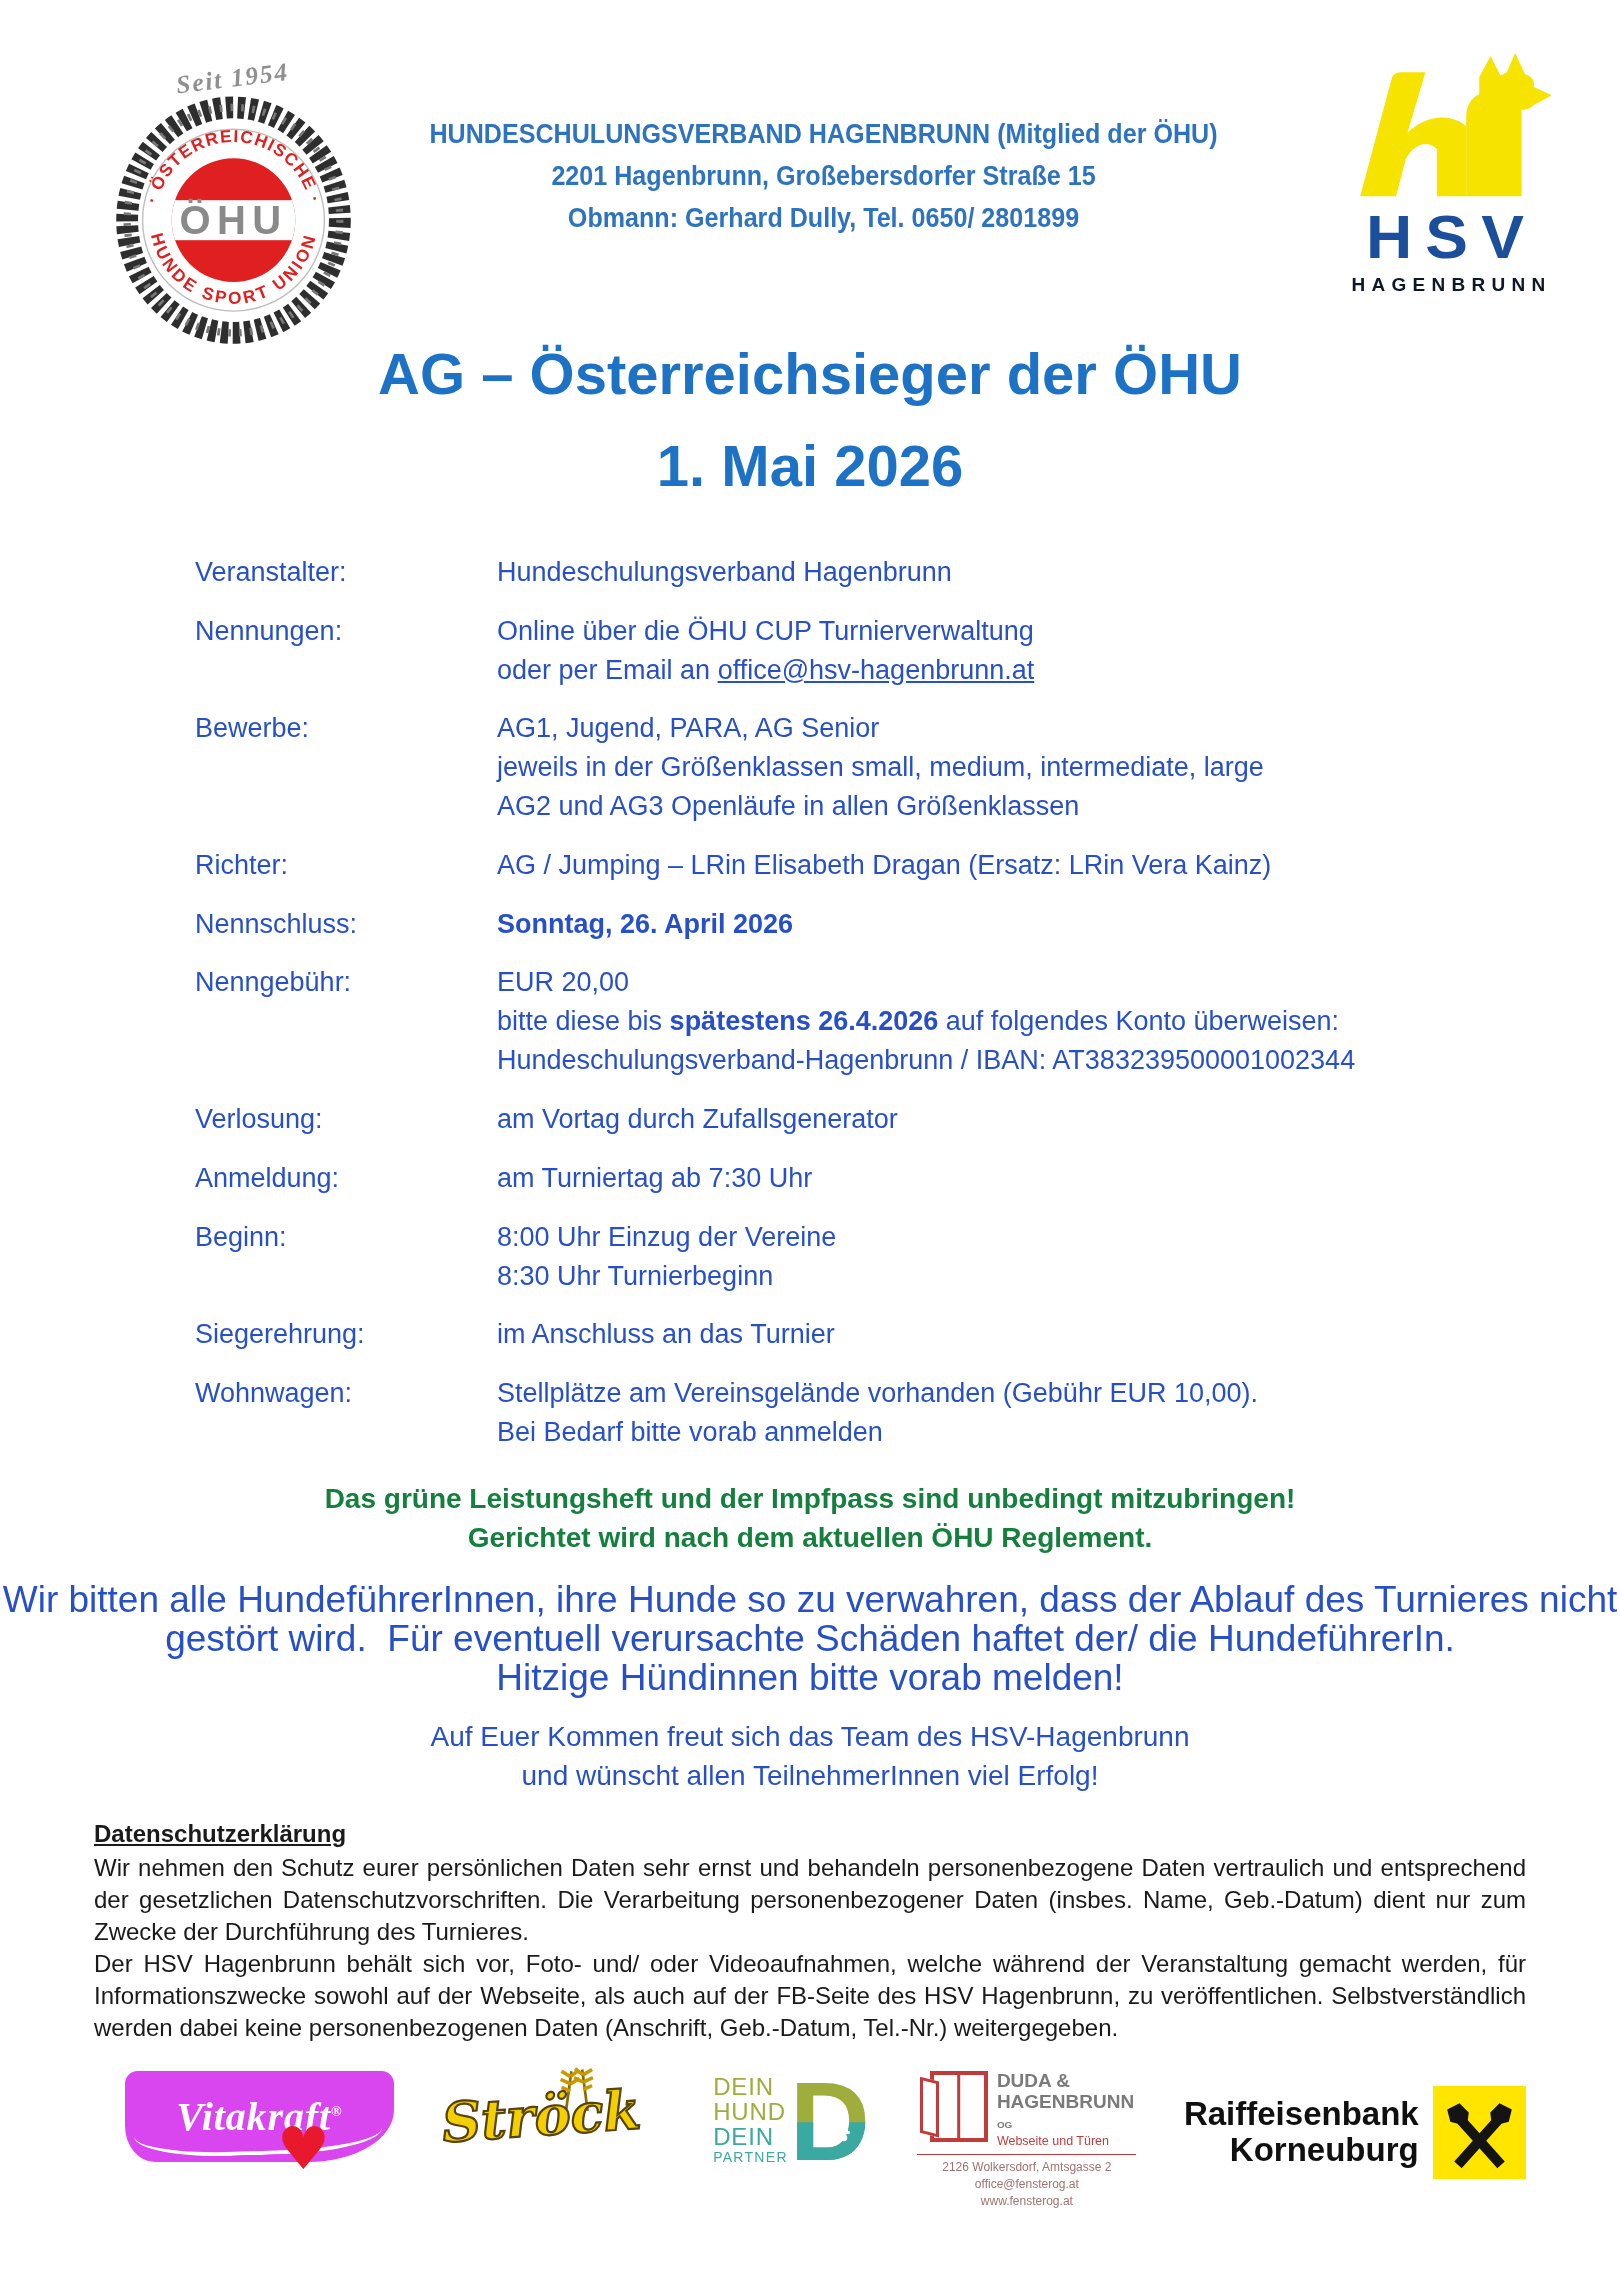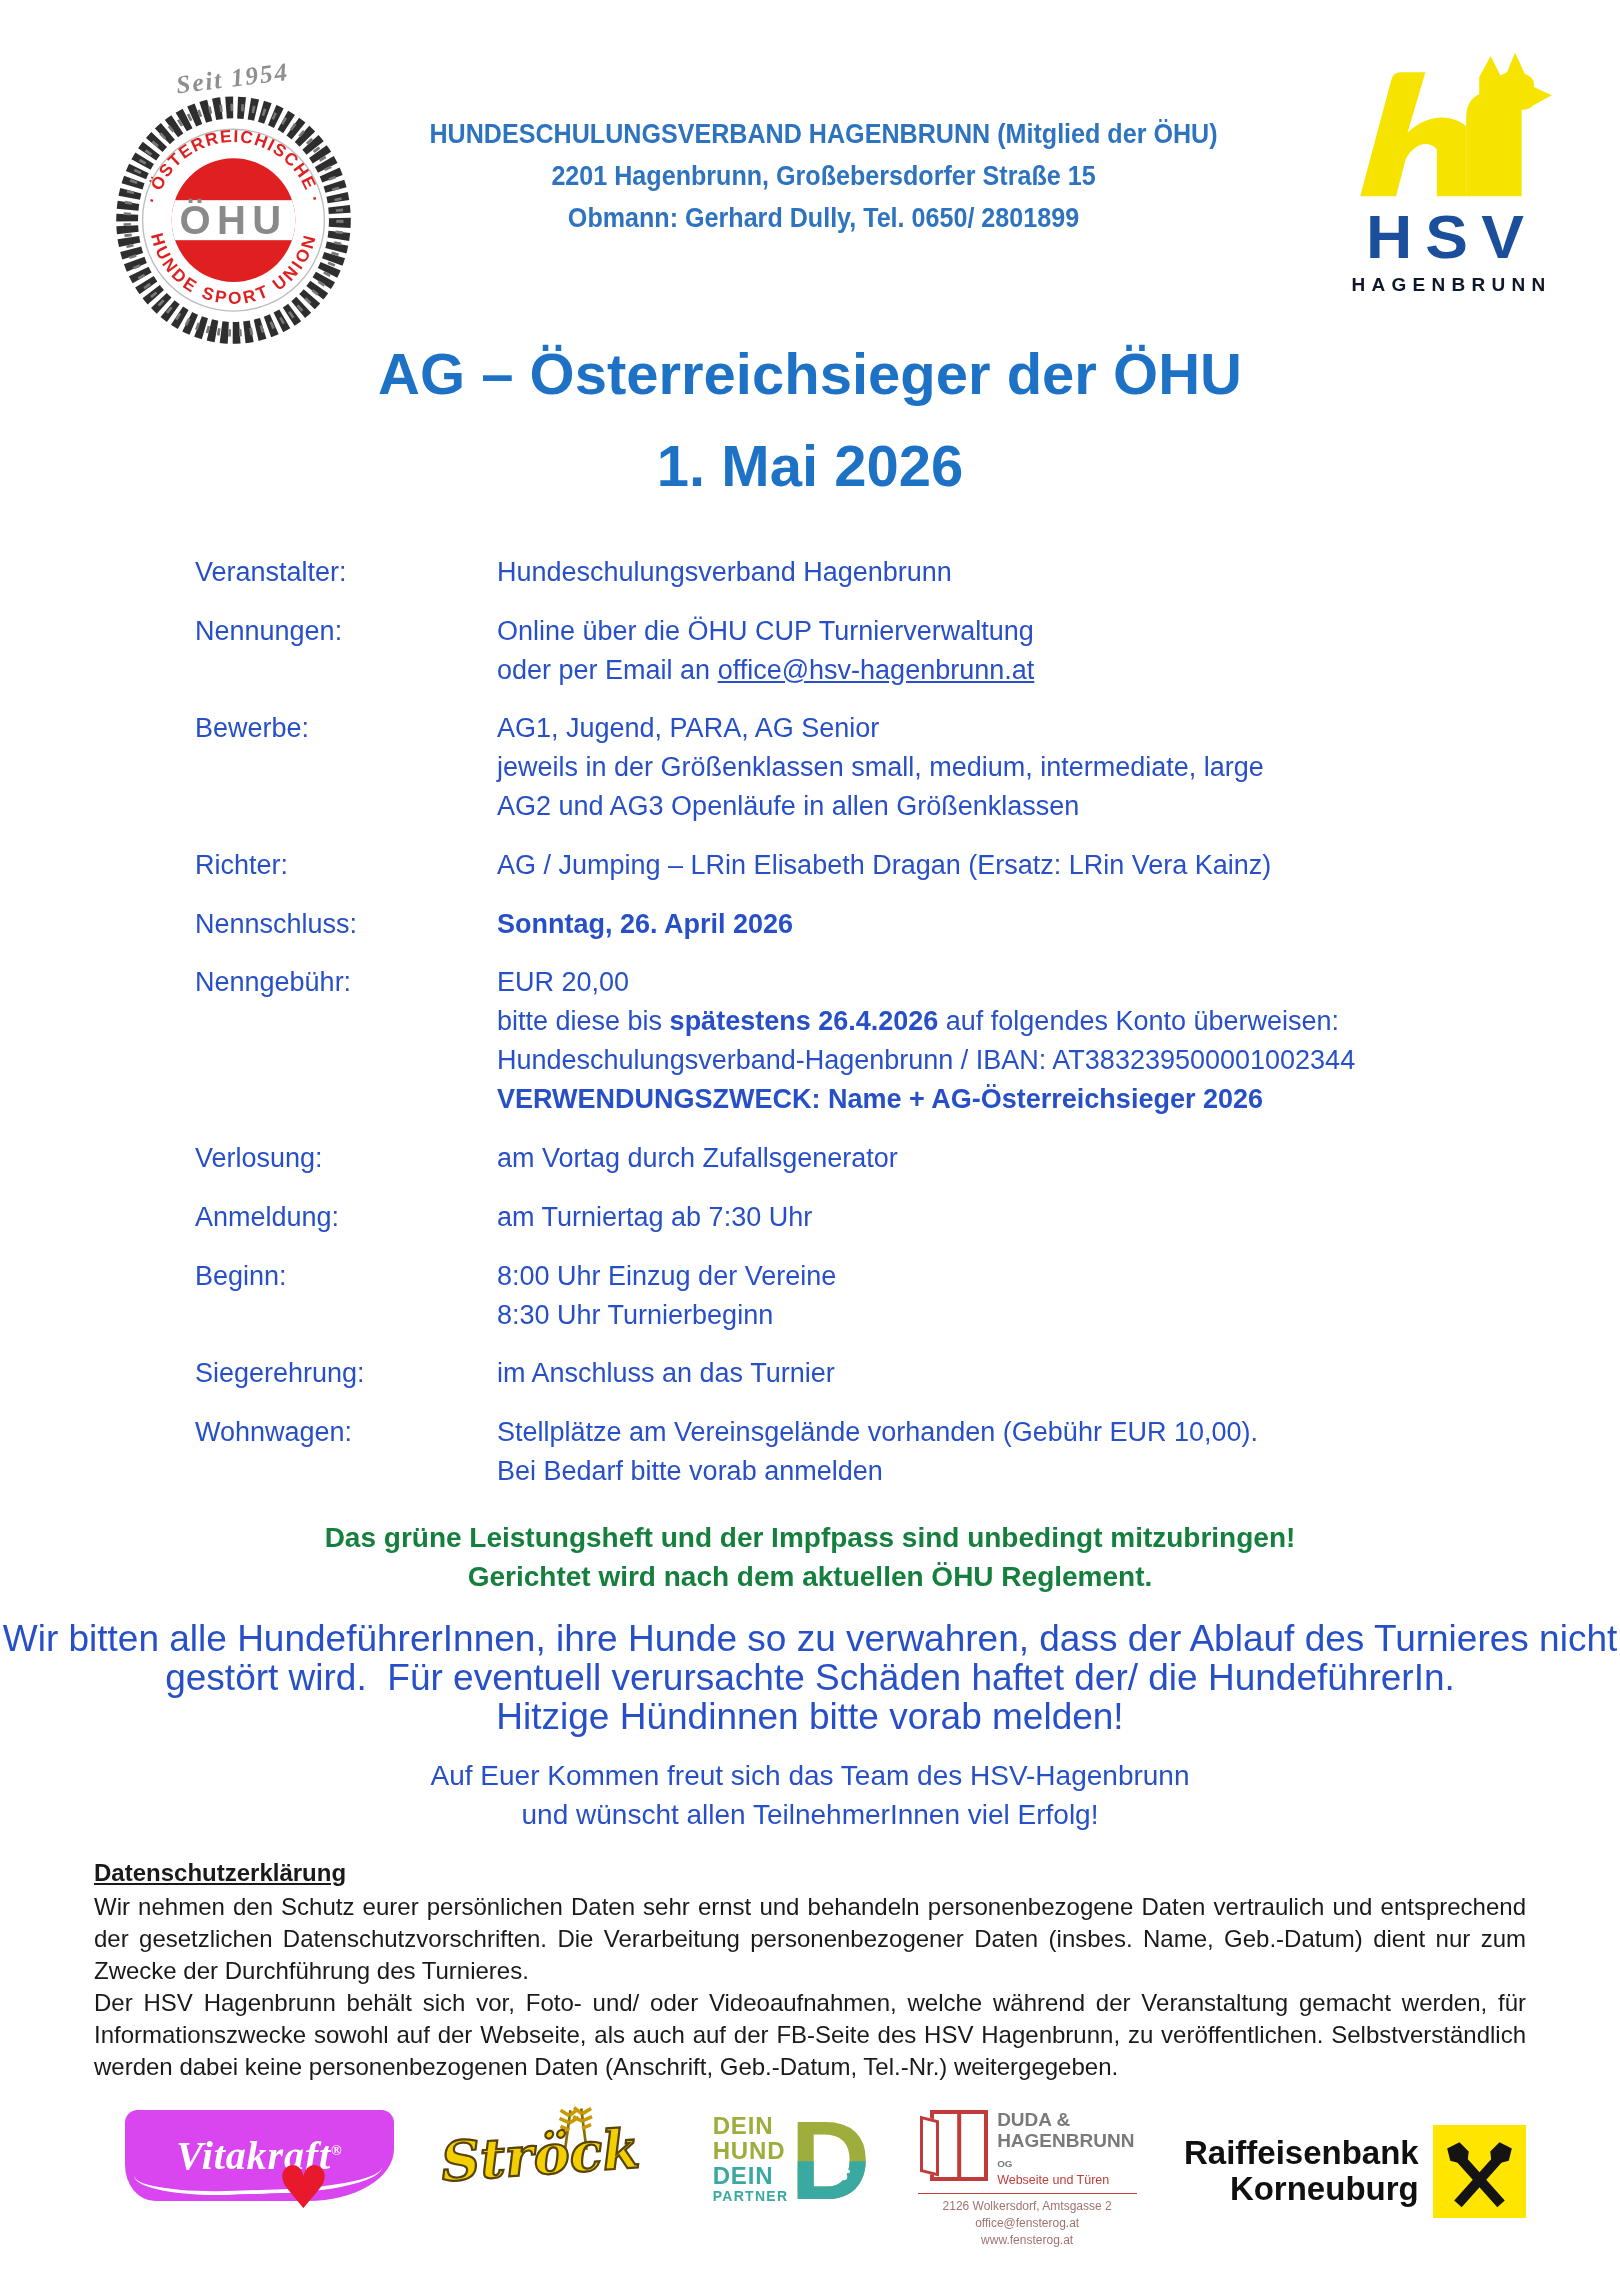--- a/index.html
+++ b/index.html
@@ -58,21 +58,21 @@
             font-family:"DejaVu Sans",sans-serif;}
 
   .stroeck{width:224px;position:relative;padding-top:12.5px;}
   .stroeck-wheat{position:absolute;left:106px;top:-7.2px;}
   .stroeck-text{display:inline-block;font-family:"DejaVu Serif",serif;font-weight:bold;
                 font-style:italic;font-size:54px;color:#f3cf00;
                 -webkit-text-stroke:2.2px #57430a;text-shadow:0 0 0.9px #57430a;
                 transform:rotate(-4deg);}
 
   .dhdp{display:flex;align-items:flex-start;}
-  .dhdp-words{display:flex;flex-direction:column;font-weight:bold;line-height:1.04;margin-top:3.6px;}
+  .dhdp-words{display:flex;flex-direction:column;font-weight:normal;line-height:1.04;margin-top:3.6px;}
   .dhdp-w1,.dhdp-w2{color:#9ead3c;font-size:24px;letter-spacing:0.9px;}
   .dhdp-w3{color:#3aa9a2;font-size:24px;letter-spacing:0.9px;}
   .dhdp-w4{color:#3aa9a2;font-size:14px;letter-spacing:1.3px;}
   .dhdp-dwrap{position:relative;font-weight:bold;font-size:111px;line-height:.92;margin-left:1.8px;
               font-family:"Liberation Sans",sans-serif;}
   .dhdp-d1{color:#9ead3c;}
   .dhdp-d2{position:absolute;left:0;top:0;color:#3aa9a2;clip-path:inset(50% 0 0 0);}
   .dhdp-paws{position:absolute;left:27px;top:56px;}
 
   .duda{width:219px;}
@@ -182,21 +182,20 @@
           <div class="detail-value">
             <div><span class="bold ">Sonntag, 26. April 2026</span></div>
           </div>
         </div>
         <div class="detail-row">
           <div class="detail-label">Nenngebühr:</div>
           <div class="detail-value">
             <div><span class="">EUR 20,00</span></div>
             <div><span class="">bitte diese bis </span><span class="bold ">spätestens 26.4.2026</span><span class=""> auf folgendes Konto überweisen:</span></div>
             <div><span class="">Hundeschulungsverband-Hagenbrunn / IBAN: AT383239500001002344</span></div>
-            <div><span class="bold ">VERWENDUNGSZWECK: Name + AG-Österreichsieger 2026</span></div>
           </div>
         </div>
         <div class="detail-row">
           <div class="detail-label">Verlosung:</div>
           <div class="detail-value">
             <div><span class="">am Vortag durch Zufallsgenerator</span></div>
           </div>
         </div>
         <div class="detail-row">
           <div class="detail-label">Anmeldung:</div>

